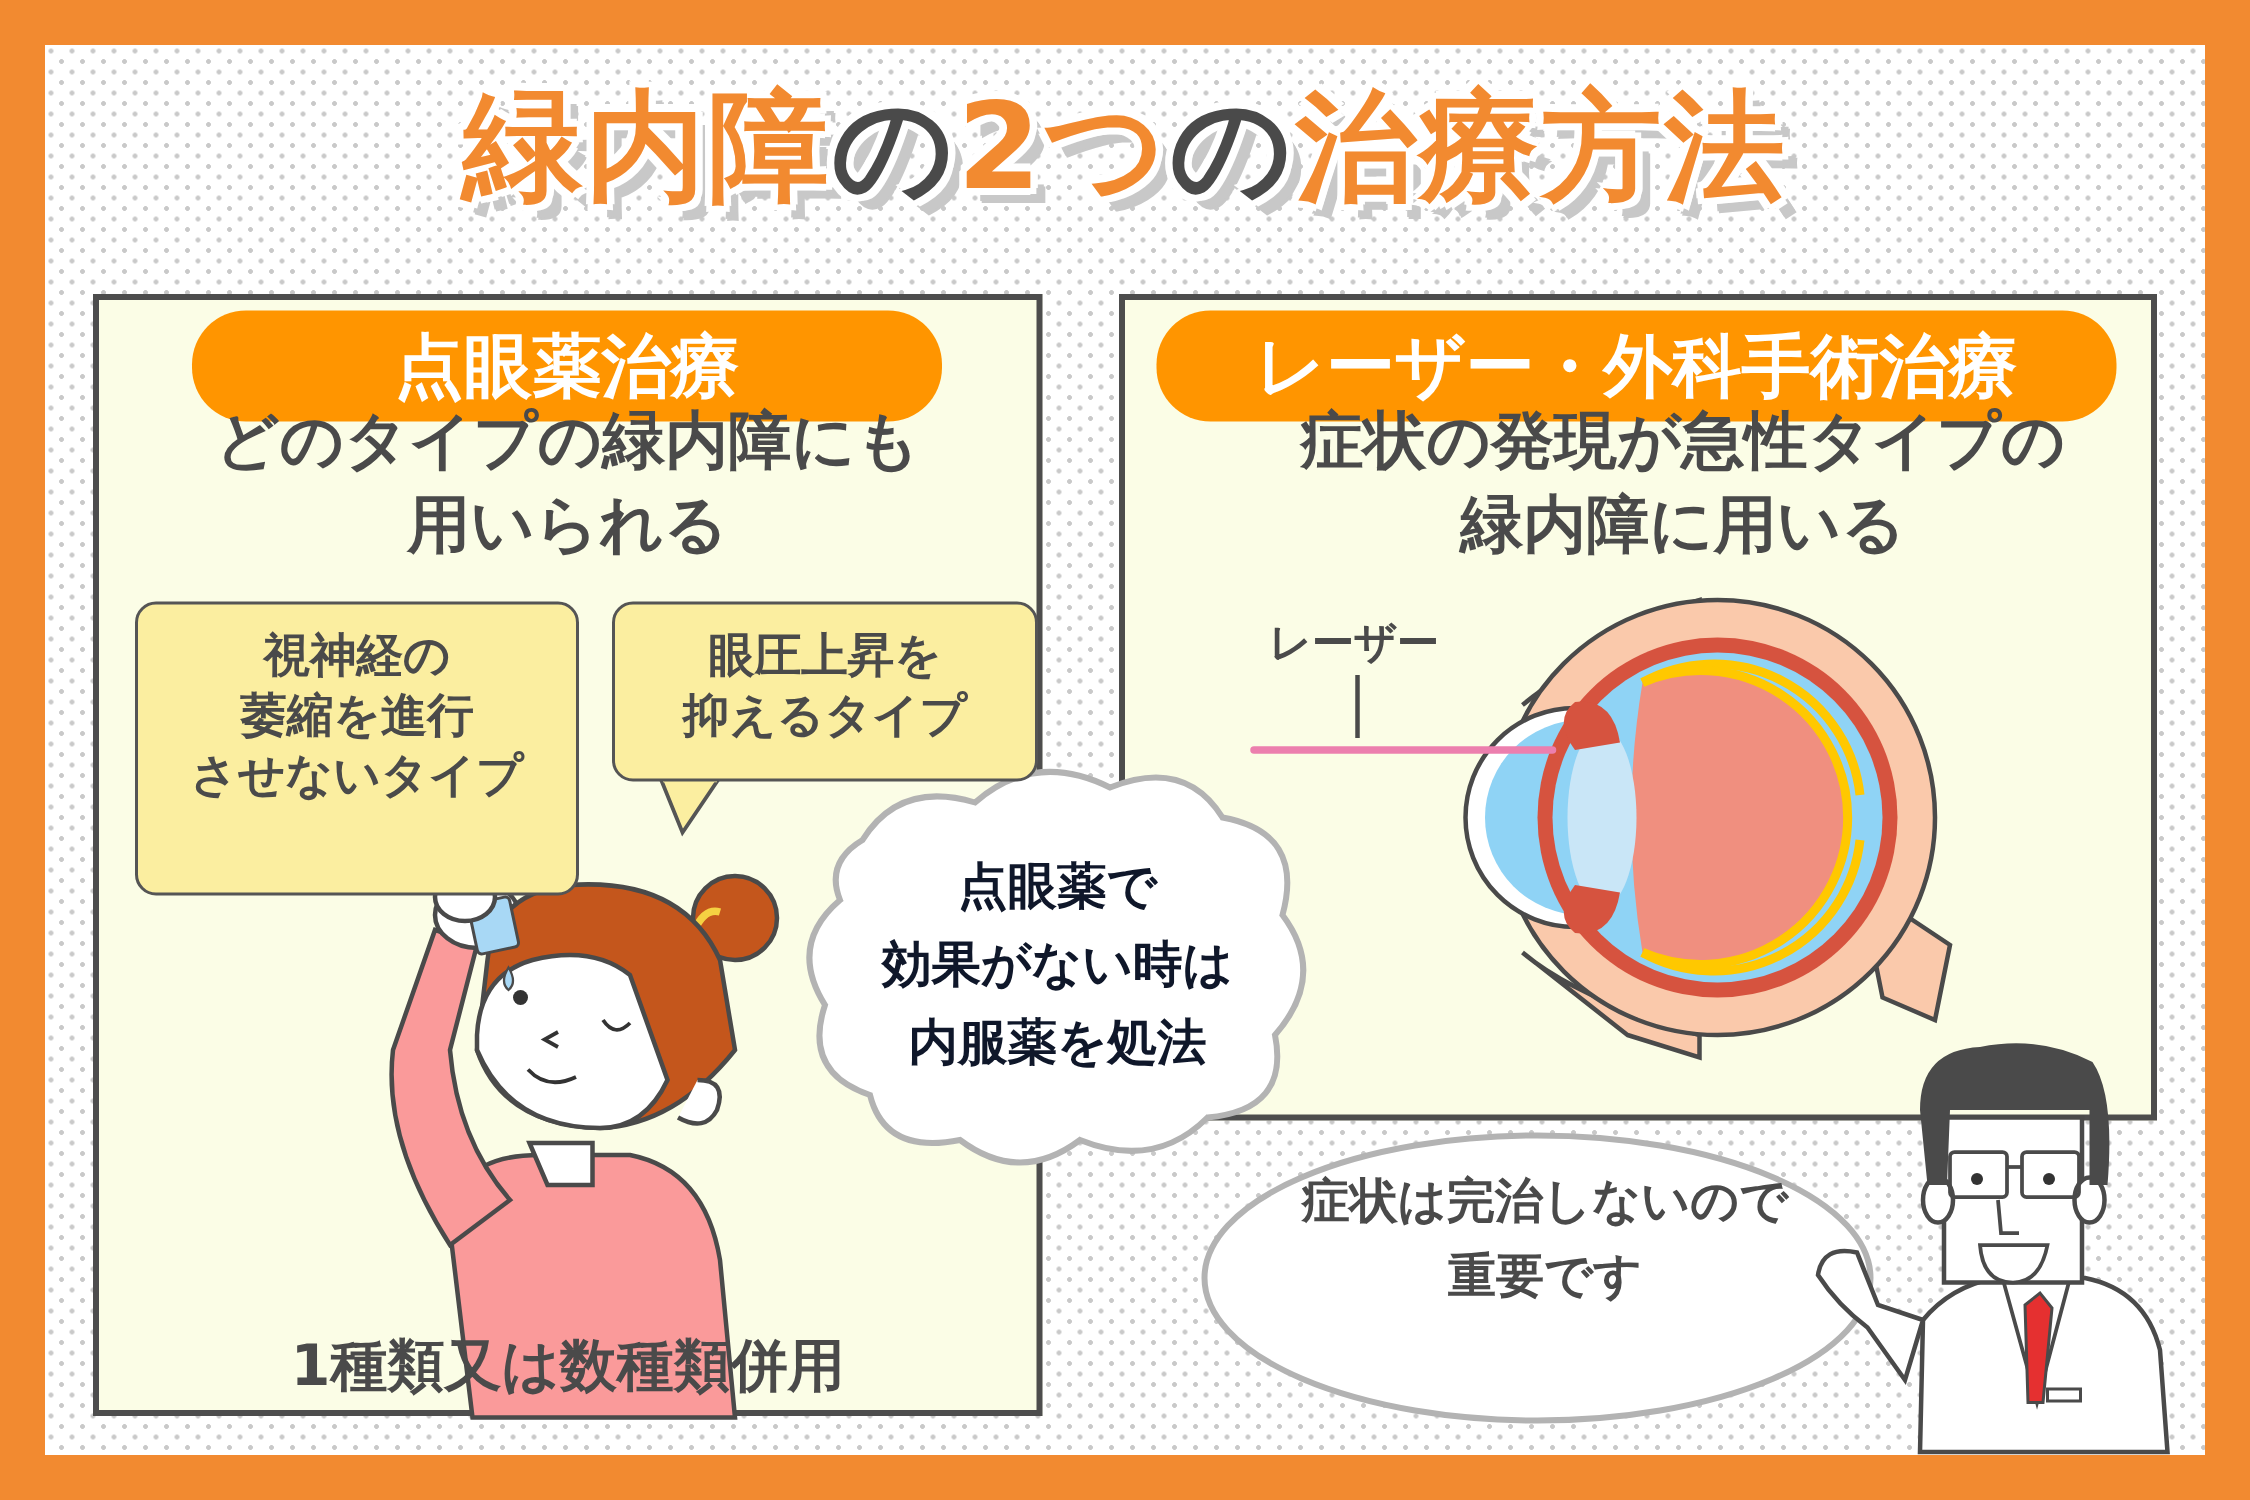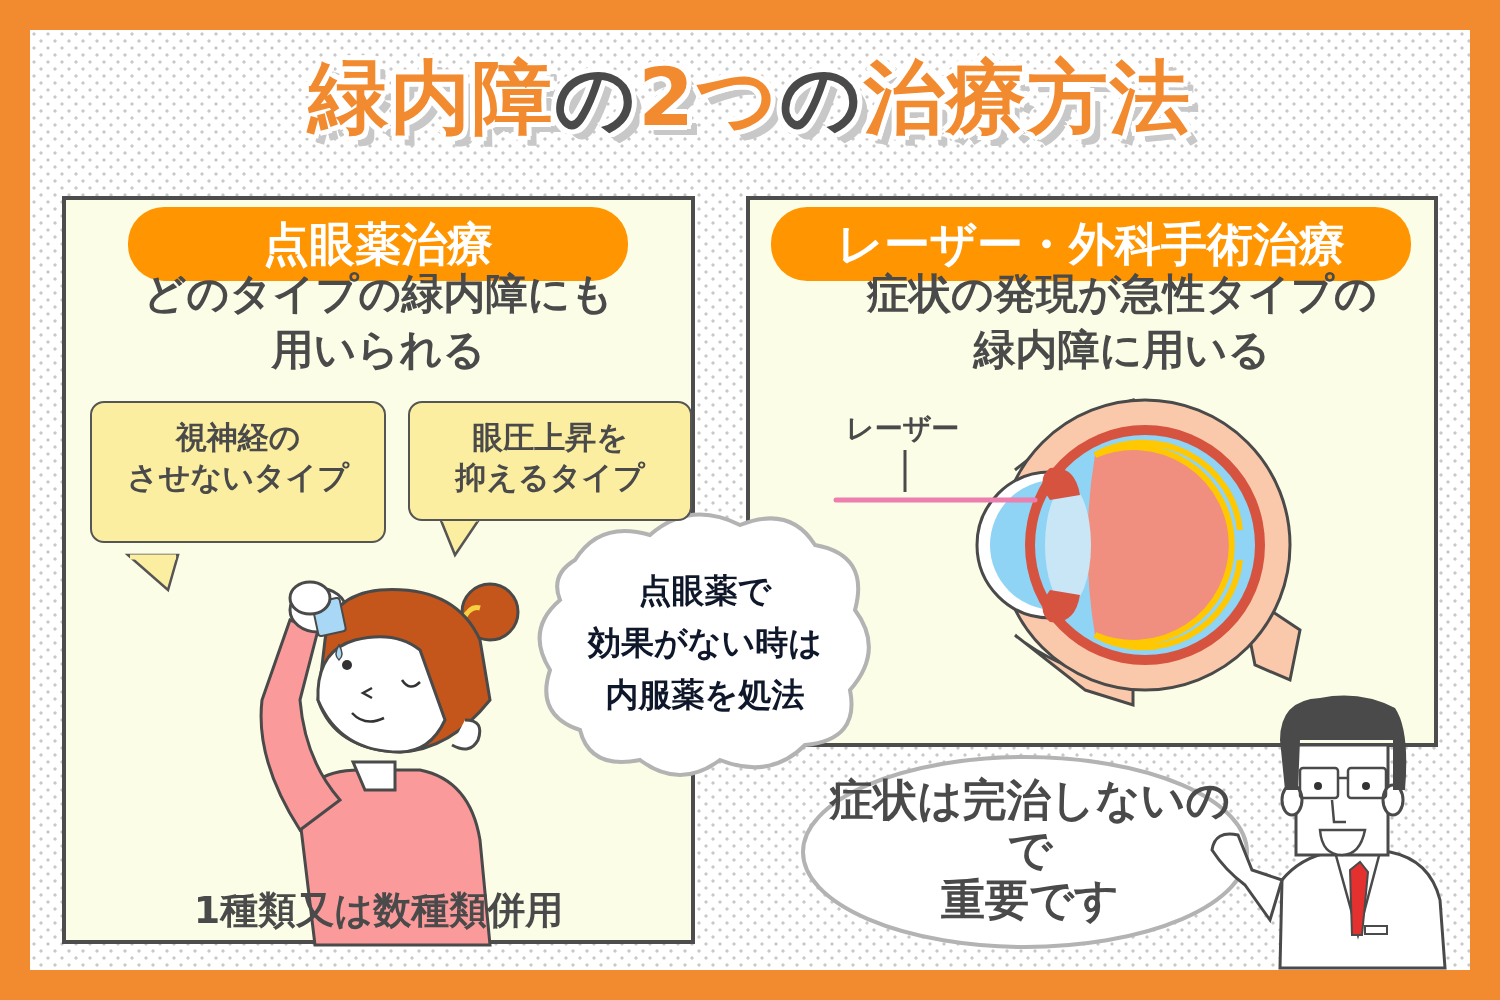--- a/index.html
+++ b/index.html
@@ -50,42 +50,42 @@
     font-size: 42px; line-height: 56px;
   }
   .heading.left { left: 66px; top: 266px; width: 625px; }
   .heading.right { left: 744px; top: 266px; width: 756px; }
 
   .callout {
     position: absolute; background: #fbeea0; border: 2.5px solid #555;
     border-radius: 14px; text-align: center; color: #4a4a4a; font-weight: bold;
     font-size: 31px; line-height: 40px; padding-top: 14px;
   }
-  .callout.a { left: 90px; top: 401px; width: 296px; height: 142px; }
+  .callout.a { left: 90px; top: 401px; width: 296px; height: 196px; font-family: Liberation Serif, serif; }
   .callout.b { left: 408px; top: 401px; width: 284px; height: 120px; }
 
   .svg-layer { position: absolute; left: 0; top: 0; }
 
   .cloud-text {
     position: absolute; text-align: center; color: #0f172a; font-weight: bold;
     font-size: 33px; line-height: 52px;
   }
   .cloud-text.drug { left: 540px; top: 565px; width: 330px; }
 
   .laser-label {
     position: absolute; left: 846px; top: 410px; font-size: 28px; font-weight: bold;
     color: #4a4a4a;
   }
   .bottom-note {
     position: absolute; left: 66px; top: 885px; width: 625px; text-align: center;
     font-size: 38px; font-weight: bold; color: #4a4a4a;
   }
   .speech-text {
     position: absolute; left: 810px; top: 775px; width: 440px; text-align: center;
-    font-size: 44px; font-weight: bold; color: #4a4a4a; line-height: 50px;
+    font-size: 32px; font-weight: bold; color: #4a4a4a; line-height: 50px;
   }
   .speech-text .accent { color: #f28a30; }
 </style>
 </head>
 <body>
 
 <div class="canvas"></div>
 
 <div class="title"><span>緑内障</span><span class="dark">の</span><span>2つ</span><span class="dark">の</span><span>治療方法</span></div>
 
@@ -173,20 +173,21 @@
     <line x1="1338" y1="778" x2="1348" y2="778" stroke="#4a4a4a" stroke-width="2.5"></line>
     <circle cx="1318" cy="786" r="4" fill="#333"></circle>
     <circle cx="1366" cy="786" r="4" fill="#333"></circle>
     <path d="M1332,800 L1334,822 L1346,822" stroke="#4a4a4a" stroke-width="2.5" fill="none"></path>
     <path d="M1320,830 L1365,830 Q1360,855 1342,855 Q1322,855 1320,830 Z" fill="#fff" stroke="#4a4a4a" stroke-width="2.5"></path>
   </g>
 </svg>
 
 <div class="callout a">
   <div>視神経の</div>
+  <div>萎縮を進行</div>
   <div>させないタイプ</div>
 </div>
 <div class="callout b">
   <div>眼圧上昇を</div>
   <div>抑えるタイプ</div>
 </div>
 
 <div class="cloud-text drug">
   <div>点眼薬で</div>
   <div>効果がない時は</div>

